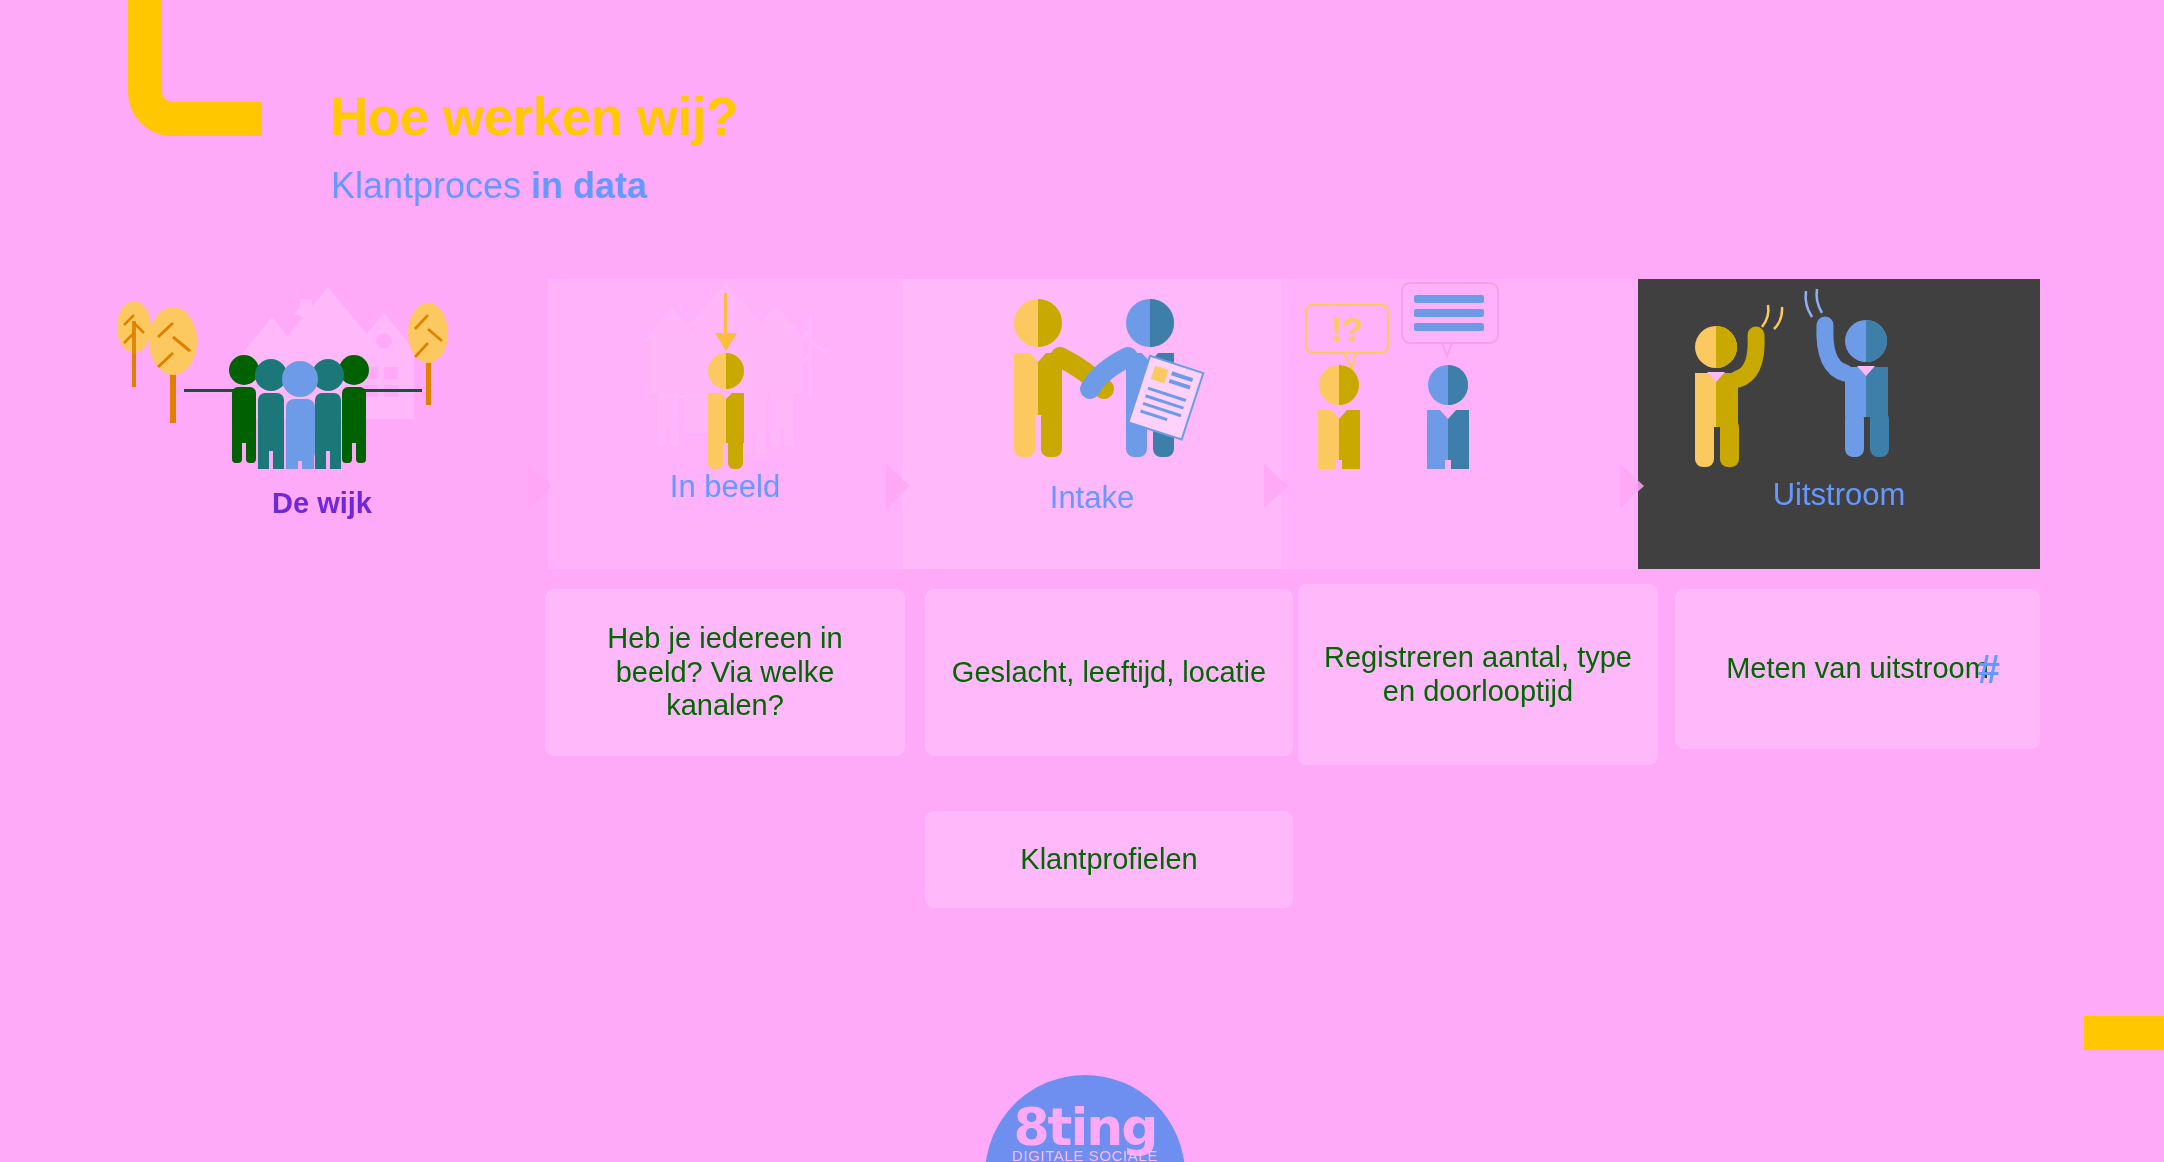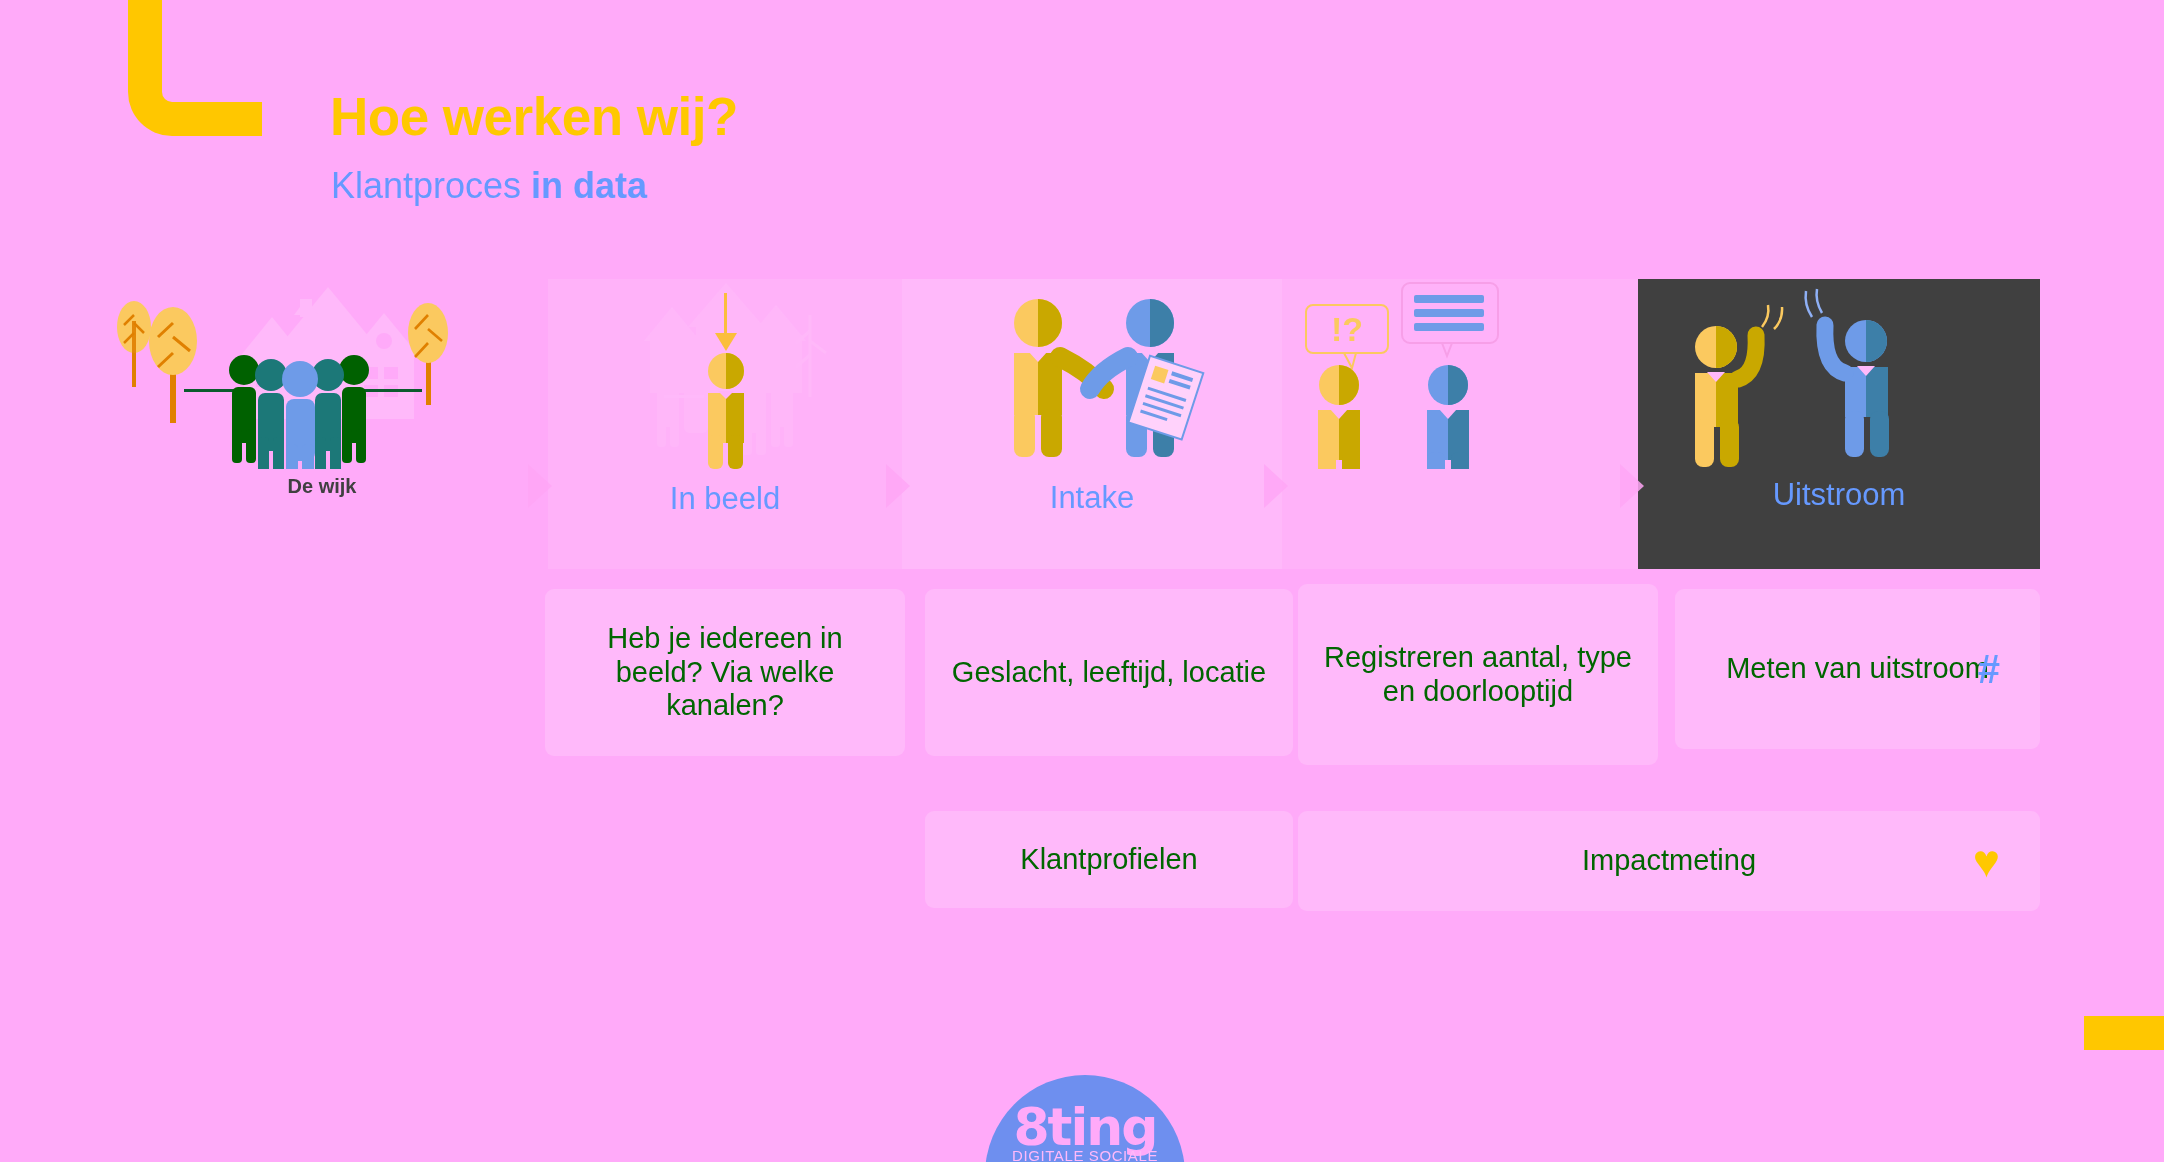--- a/index.html
+++ b/index.html
@@ -58,22 +58,22 @@
   }
   .chev.c1 { left: 432px; }
   .chev.c2 { left: 790px; }
   .chev.c3 { left:1168px; }
   .chev.c4 { left:1524px; }
 
   .stage-label {
     position: absolute; width: 100%; text-align: center;
     font-size: 31px; color: #6699FF; line-height: 1;
   }
-  .panel.p0 .stage-label { color: #404040; font-weight: bold; font-size: 20px; top: 197px; }
-  .panel.p1 .stage-label { top: 204px; }
+  .panel.p0 .stage-label { color: #6d28d9; font-weight: bold; font-size: 29px; top: 210px; }
+  .panel.p1 .stage-label { top: 192px; }
   .panel.p2 .stage-label { top: 203px; }
   .panel.p3 .stage-label { top: 200px; }
   .panel.p4 .stage-label { top: 200px; }
 
   .icon-wrap { position: absolute; left: 0; top: 0; width: 100%; height: 190px; }
 
   
   .card {
     position: absolute; border-radius: 9px;
     background: #FFB9FA;
@@ -379,23 +379,19 @@
   <div class="card r1c">
     <span class="txt">Registreren aantal, type en doorlooptijd</span>
   </div>
   <div class="card r1d">
     <span class="txt">Meten van uitstroom</span>
     <span class="card-icon hash">#</span>
   </div>
   <div class="card r2a">
     <span class="txt">Klantprofielen</span>
   </div>
-  <div class="card r2b">
-    <span class="txt">Impactmeting</span>
-    <span class="card-icon heart">♥</span>
-  </div>
 
   <div class="logo">
     <div class="logo-mark">8ting</div>
     <div class="logo-sub">DIGITALE SOCIALE INNOVATIE</div>
   </div>
 
 </div>
 
 </body></html>

